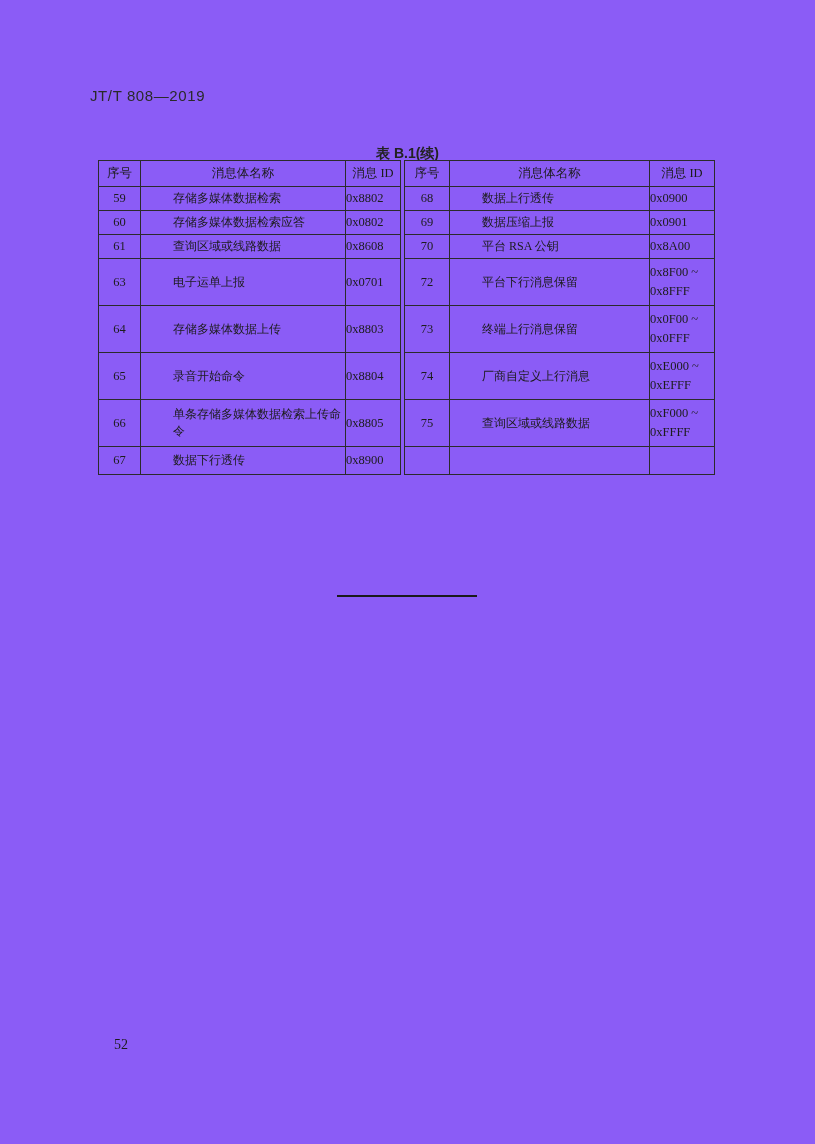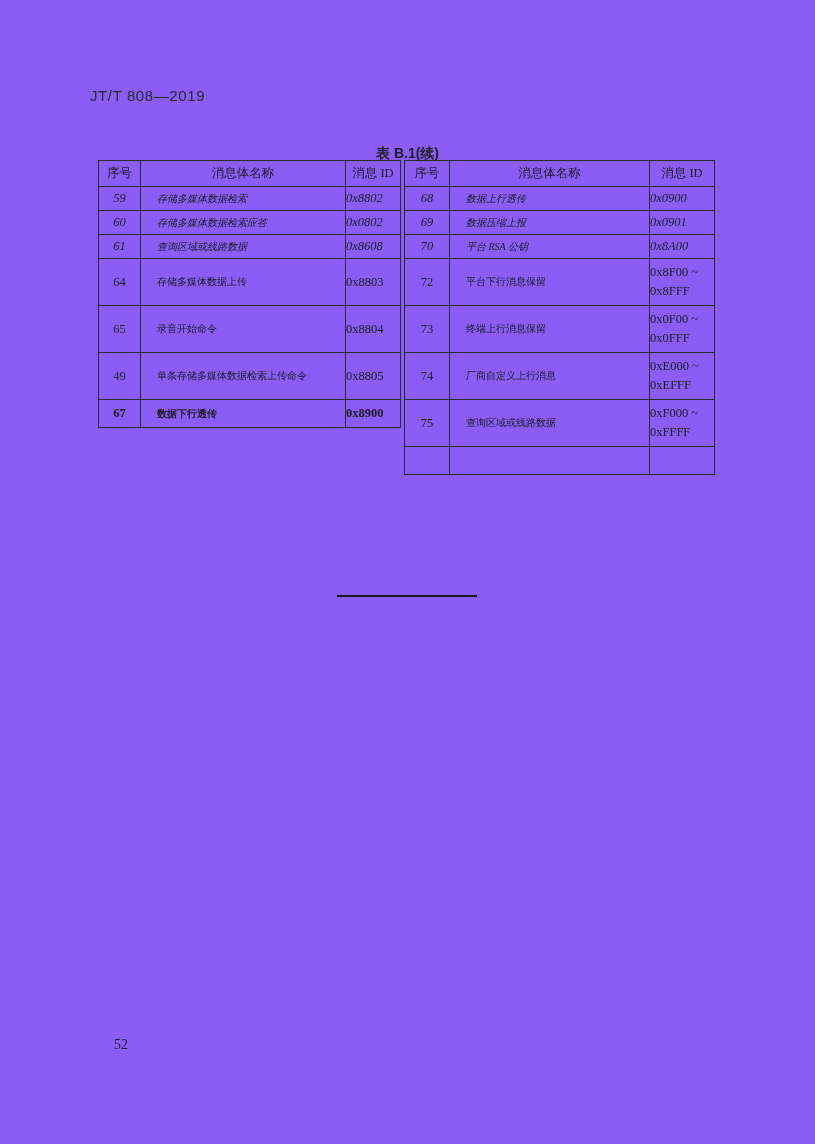--- a/index.html
+++ b/index.html
@@ -47,25 +47,25 @@
     font-size: 12.5px;
     color: #1c1c1c;
     overflow: hidden;
   }
   .msg-table th {
     font-weight: normal;
     text-align: center;
     margin-top: 24px;
   }
   tr.hr  { height: 26px; }
-  tr.r-s { height: 24px; font-style: italic; }
+  tr.r-s { height: 24px; }
   tr.r-m { height: 47px; }
-  tr.r-l { height: 28px; font-weight: bold; }
+  tr.r-l { height: 28px; }
   td.c-no { text-align: center; }
-  td.c-name { text-align: left; padding-left: 16px; font-size: 10px; margin-top: 14px; }
+  td.c-name { text-align: left; padding-left: 32px; font-size: 12px; margin-top: 14px; }
   td.c-id { text-align: left; line-height: 1.5; }
   .end-line {
     position: absolute;
     left: 337px;
     top: 595px;
     width: 140px;
     height: 2px;
     background: #1a1a1a;
   }
   .page-number {
@@ -108,31 +108,36 @@
         <td class="c-no">60</td>
         <td class="c-name">存储多媒体数据检索应答</td>
         <td class="c-id">0x0802</td>
       </tr>
       <tr class="r-s">
         <td class="c-no">61</td>
         <td class="c-name">查询区域或线路数据</td>
         <td class="c-id">0x8608</td>
       </tr>
       <tr class="r-m">
+        <td class="c-no">63</td>
+        <td class="c-name">电子运单上报</td>
+        <td class="c-id">0x0701</td>
+      </tr>
+      <tr class="r-m">
         <td class="c-no">64</td>
         <td class="c-name">存储多媒体数据上传</td>
         <td class="c-id">0x8803</td>
       </tr>
       <tr class="r-m">
         <td class="c-no">65</td>
         <td class="c-name">录音开始命令</td>
         <td class="c-id">0x8804</td>
       </tr>
       <tr class="r-m">
-        <td class="c-no">49</td>
+        <td class="c-no">66</td>
         <td class="c-name">单条存储多媒体数据检索上传命令</td>
         <td class="c-id">0x8805</td>
       </tr>
       <tr class="r-l">
         <td class="c-no">67</td>
         <td class="c-name">数据下行透传</td>
         <td class="c-id">0x8900</td>
       </tr>
     </tbody>
   </table>

